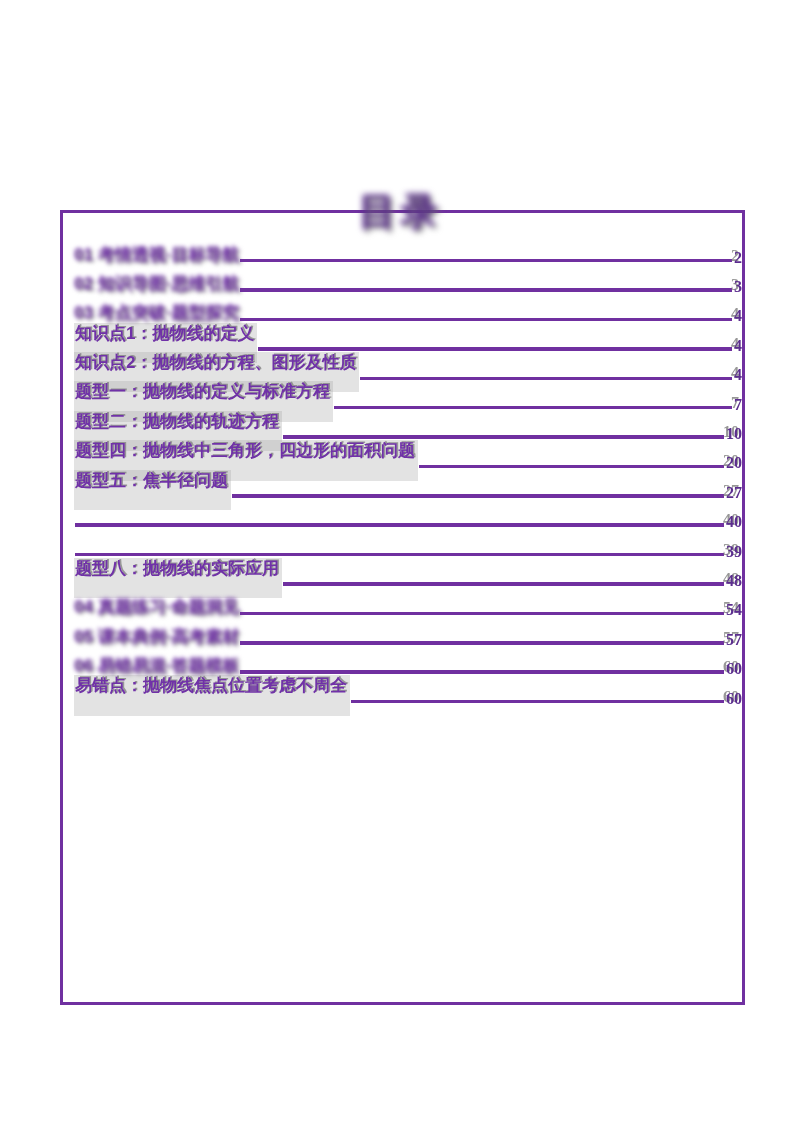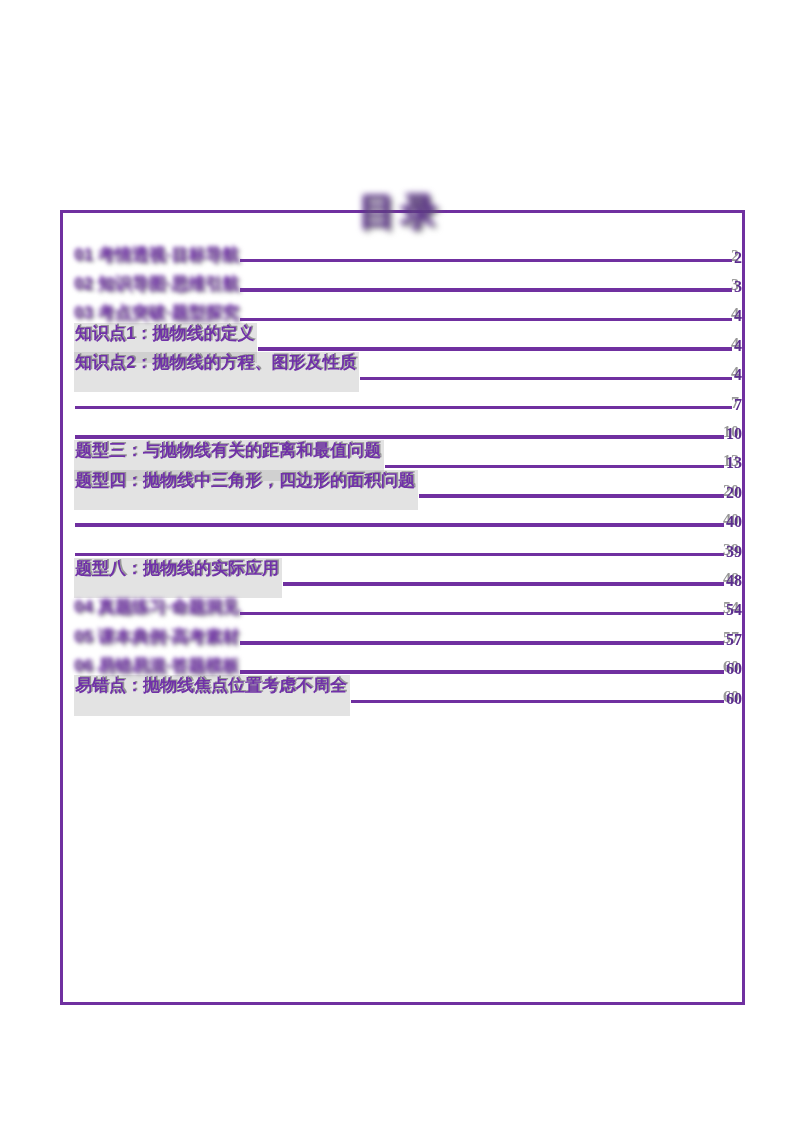--- a/index.html
+++ b/index.html
@@ -115,36 +115,38 @@
         <span class="toc-label shaded">知识点1：抛物线的定义</span>
         <span class="toc-leader"></span>
         <span class="toc-page">4</span>
       </div>
       <div class="toc-row">
         <span class="toc-label shaded">知识点2：抛物线的方程、图形及性质</span>
         <span class="toc-leader"></span>
         <span class="toc-page">4</span>
       </div>
       <div class="toc-row">
+        <span class="toc-label shaded">题型一：抛物线的定义与标准方程</span>
         <span class="toc-leader"></span>
         <span class="toc-page">7</span>
       </div>
       <div class="toc-row">
+        <span class="toc-label shaded">题型二：抛物线的轨迹方程</span>
         <span class="toc-leader"></span>
         <span class="toc-page">10</span>
-      </div>
-      <div class="toc-row">
-        <span class="toc-label shaded">题型三：与抛物线有关的距离和最值问题</span>
-        <span class="toc-leader"></span>
-        <span class="toc-page">13</span>
       </div>
       <div class="toc-row">
         <span class="toc-label shaded">题型四：抛物线中三角形，四边形的面积问题</span>
         <span class="toc-leader"></span>
         <span class="toc-page">20</span>
+      </div>
+      <div class="toc-row">
+        <span class="toc-label shaded">题型五：焦半径问题</span>
+        <span class="toc-leader"></span>
+        <span class="toc-page">27</span>
       </div>
       <div class="toc-row">
         <span class="toc-leader"></span>
         <span class="toc-page">40</span>
       </div>
       <div class="toc-row">
         <span class="toc-leader"></span>
         <span class="toc-page">39</span>
       </div>
       <div class="toc-row">

